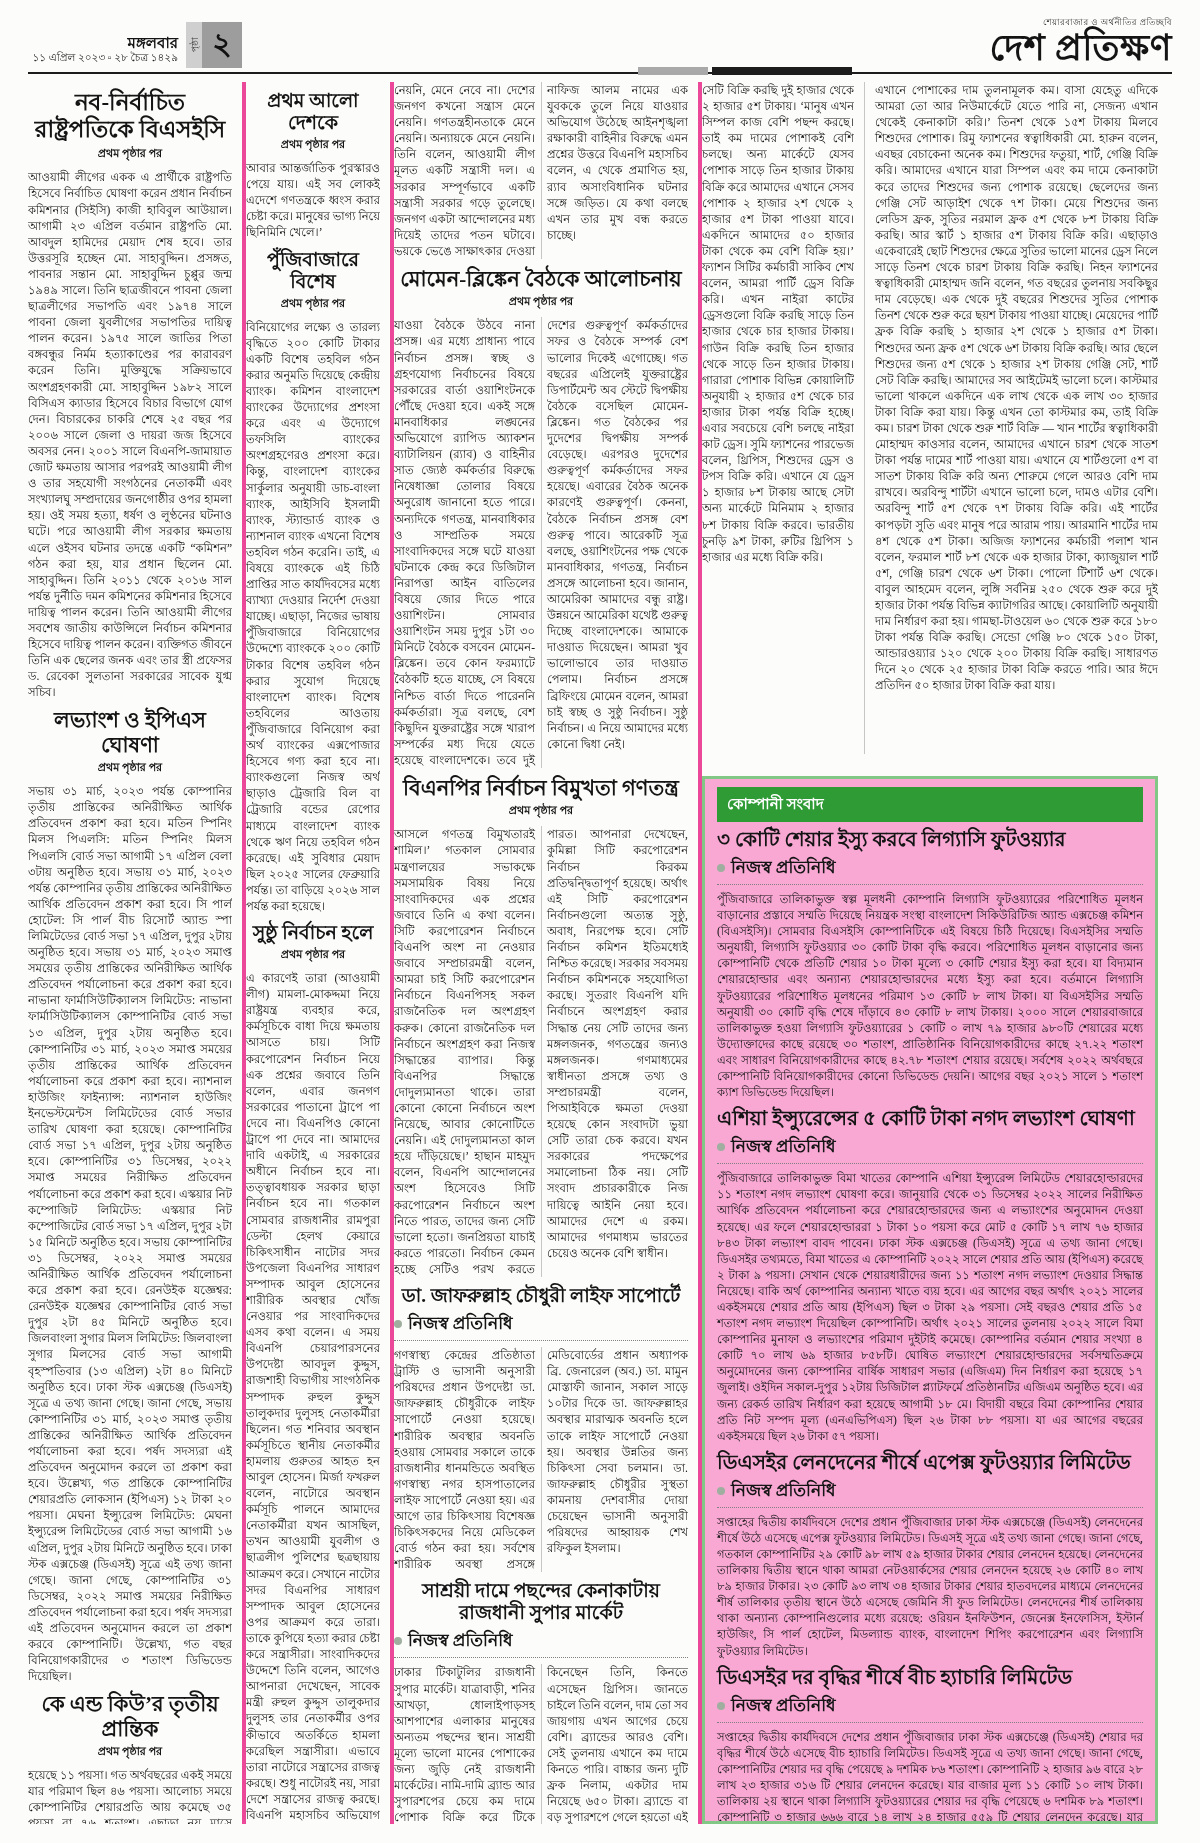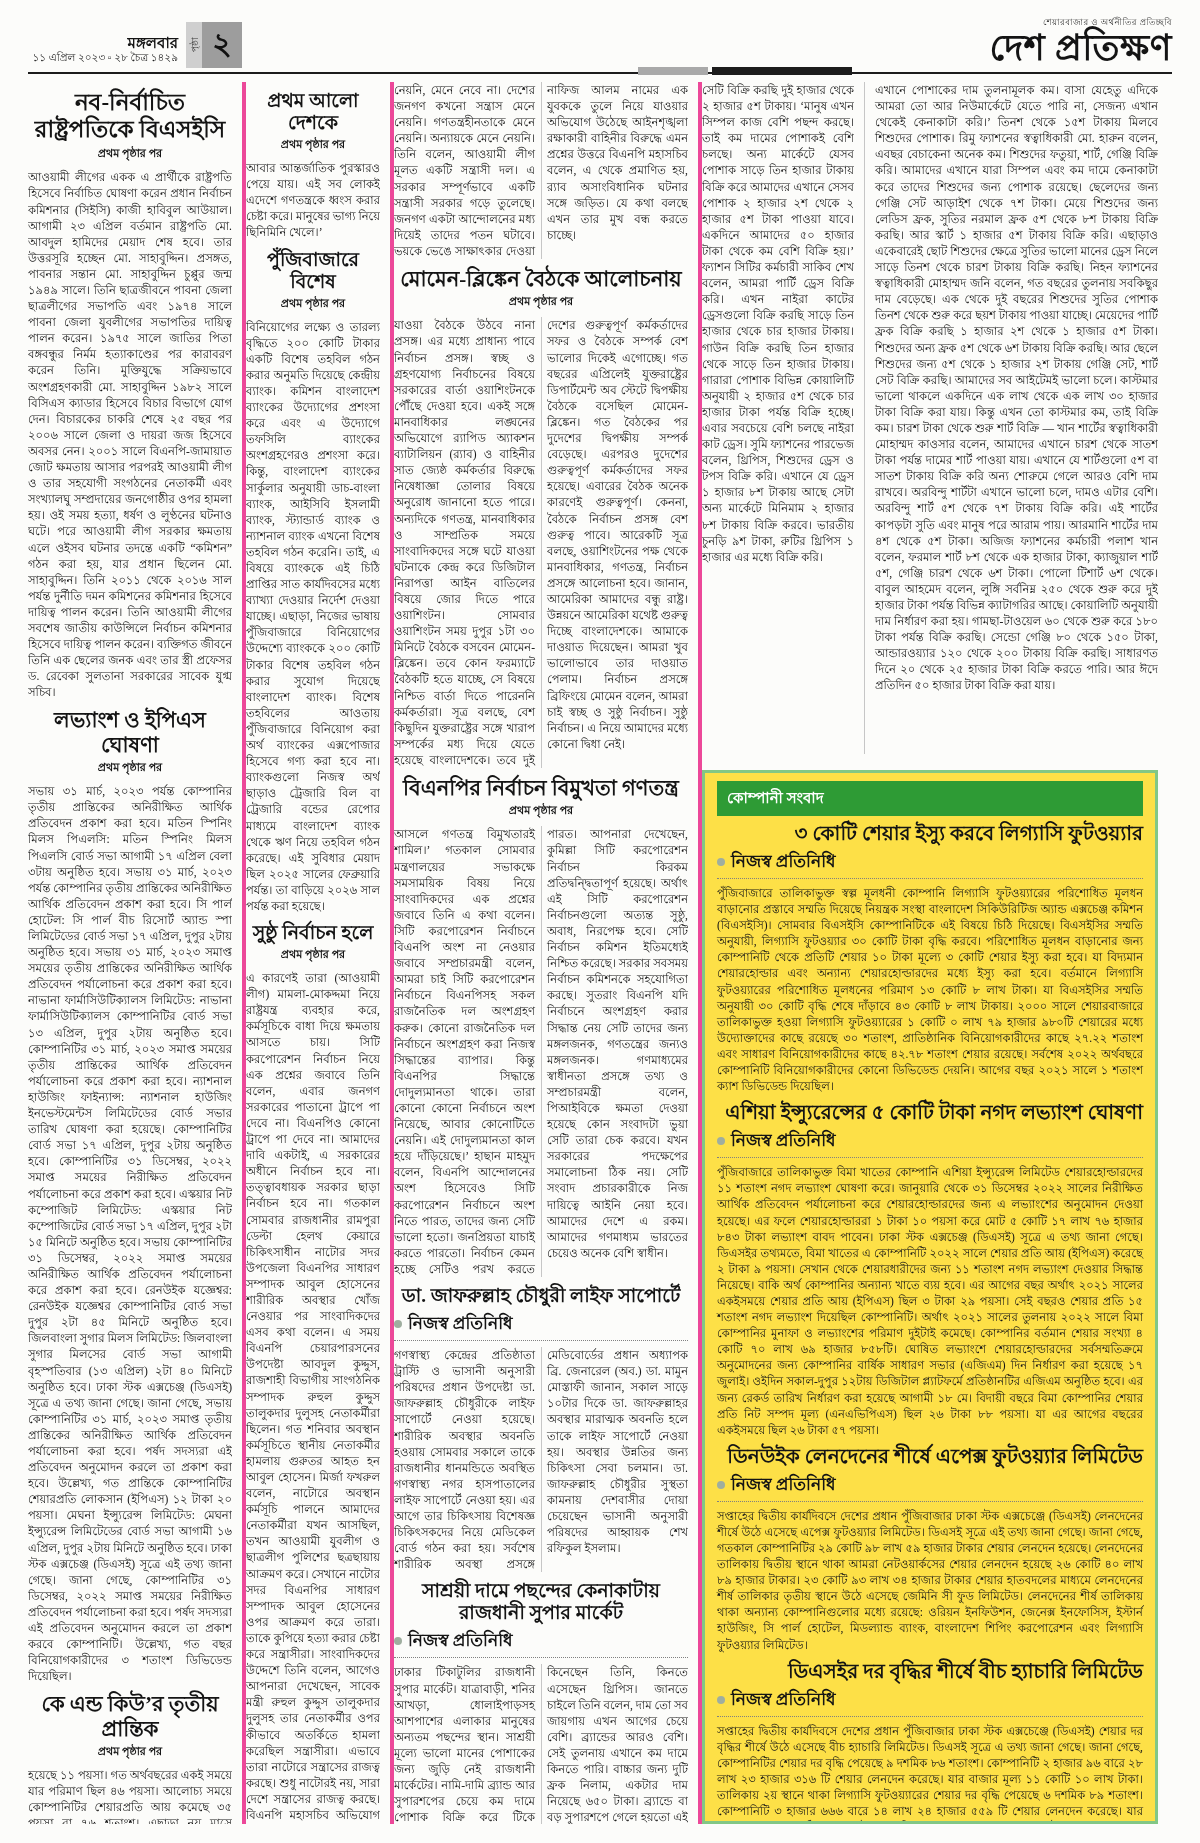--- a/index.html
+++ b/index.html
@@ -40,25 +40,25 @@
   .kicker{text-align:center;font-size:11px;font-weight:bold;margin:0 0 5px;}
   .cols2{column-count:2;column-gap:12px;column-rule:1px solid #c6c6c6;}
   .byline{display:flex;align-items:center;gap:6px;font-weight:bold;font-size:17px;margin:3px 0 2px;}
   .byline .dot{width:8px;height:8px;border-radius:50%;background:#9fae9f;display:inline-block;}
   .dotline{border-bottom:1.5px dotted #808080;margin:2px 0 6px;}
   
   .right-top{display:flex;height:672px;overflow:hidden;}
   .rt-a{width:152px;overflow:hidden;}
   .rt-b{flex:1;overflow:hidden;border-left:1px solid #c6c6c6;padding-left:10px;margin-left:10px;}
   
-  .company-box{flex:1;border:3px solid #82c785;background:#fde047;margin-top:16px;
+  .company-box{flex:1;border:3px solid #82c785;background:#f9a8d4;margin-top:22px;
                padding:8px 12px 6px;box-sizing:border-box;overflow:hidden;}
   .box-bar{background:#2e9b35;color:#fff;font-weight:bold;font-size:15px;
            padding:5px 10px;margin-bottom:4px;}
-  .box-hl{font-weight:bold;text-align:right;font-size:20px;line-height:1.15;margin:6px 0 2px;}
+  .box-hl{font-weight:bold;text-align:left;font-size:20px;line-height:1.15;margin:6px 0 2px;}
 </style>
 </head>
 <body>
 
 <div class="page">
 
   <div class="hdr">
     <div class="hdr-date">
       <div class="hdr-day">মঙ্গলবার</div>
       <div class="hdr-dl">১১ এপ্রিল ২০২৩ ▫ ২৮ চৈত্র ১৪২৯</div>
@@ -175,21 +175,21 @@
           <h3 class="box-hl">এশিয়া ইন্স্যুরেন্সের ৫ কোটি টাকা নগদ লভ্যাংশ ঘোষণা</h3>
           <div class="byline">
             <span class="dot"></span>
             <span>নিজস্ব প্রতিনিধি</span>
           </div>
           <div class="dotline"></div>
           <p class="body">পুঁজিবাজারে তালিকাভুক্ত বিমা খাতের কোম্পানি এশিয়া ইন্স্যুরেন্স লিমিটেড শেয়ারহোল্ডারদের ১১ শতাংশ নগদ লভ্যাংশ ঘোষণা করে। জানুয়ারি থেকে ৩১ ডিসেম্বর ২০২২ সালের নিরীক্ষিত আর্থিক প্রতিবেদন পর্যালোচনা করে শেয়ারহোল্ডারদের জন্য এ লভ্যাংশের অনুমোদন দেওয়া হয়েছে। এর ফলে শেয়ারহোল্ডাররা ১ টাকা ১০ পয়সা করে মোট ৫ কোটি ১৭ লাখ ৭৬ হাজার ৮৪৩ টাকা লভ্যাংশ বাবদ পাবেন। ঢাকা স্টক এক্সচেঞ্জ (ডিএসই) সূত্রে এ তথ্য জানা গেছে। ডিএসইর তথ্যমতে, বিমা খাতের এ কোম্পানিটি ২০২২ সালে শেয়ার প্রতি আয় (ইপিএস) করেছে ২ টাকা ৯ পয়সা। সেখান থেকে শেয়ারধারীদের জন্য ১১ শতাংশ নগদ লভ্যাংশ দেওয়ার সিদ্ধান্ত নিয়েছে। বাকি অর্থ কোম্পানির অন্যান্য খাতে ব্যয় হবে। এর আগের বছর অর্থাৎ ২০২১ সালের একইসময়ে শেয়ার প্রতি আয় (ইপিএস) ছিল ৩ টাকা ২৯ পয়সা। সেই বছরও শেয়ার প্রতি ১৫ শতাংশ নগদ লভ্যাংশ দিয়েছিল কোম্পানিটি। অর্থাৎ ২০২১ সালের তুলনায় ২০২২ সালে বিমা কোম্পানির মুনাফা ও লভ্যাংশের পরিমাণ দুইটাই কমেছে। কোম্পানির বর্তমান শেয়ার সংখ্যা ৪ কোটি ৭০ লাখ ৬৯ হাজার ৮৫৮টি। ঘোষিত লভ্যাংশে শেয়ারহোল্ডারদের সর্বসম্মতিক্রমে অনুমোদনের জন্য কোম্পানির বার্ষিক সাধারণ সভার (এজিএম) দিন নির্ধারণ করা হয়েছে ১৭ জুলাই। ওইদিন সকাল-দুপুর ১২টায় ডিজিটাল প্ল্যাটফর্মে প্রতিষ্ঠানটির এজিএম অনুষ্ঠিত হবে। এর জন্য রেকর্ড তারিখ নির্ধারণ করা হয়েছে আগামী ১৮ মে। বিদায়ী বছরে বিমা কোম্পানির শেয়ার প্রতি নিট সম্পদ মূল্য (এনএভিপিএস) ছিল ২৬ টাকা ৮৮ পয়সা। যা এর আগের বছরের একইসময়ে ছিল ২৬ টাকা ৫৭ পয়সা।</p>
         </article>
 
         <article>
-          <h3 class="box-hl">ডিনউইক লেনদেনের শীর্ষে এপেক্স ফুটওয়্যার লিমিটেড</h3>
+          <h3 class="box-hl">ডিএসইর লেনদেনের শীর্ষে এপেক্স ফুটওয়্যার লিমিটেড</h3>
           <div class="byline">
             <span class="dot"></span>
             <span>নিজস্ব প্রতিনিধি</span>
           </div>
           <div class="dotline"></div>
           <p class="body">সপ্তাহের দ্বিতীয় কার্যদিবসে দেশের প্রধান পুঁজিবাজার ঢাকা স্টক এক্সচেঞ্জে (ডিএসই) লেনদেনের শীর্ষে উঠে এসেছে এপেক্স ফুটওয়্যার লিমিটেড। ডিএসই সূত্রে এই তথ্য জানা গেছে। জানা গেছে, গতকাল কোম্পানিটির ২৯ কোটি ৯৮ লাখ ৫৯ হাজার টাকার শেয়ার লেনদেন হয়েছে। লেনদেনের তালিকায় দ্বিতীয় স্থানে থাকা আমরা নেটওয়ার্কসের শেয়ার লেনদেন হয়েছে ২৬ কোটি ৪০ লাখ ৮৯ হাজার টাকার। ২৩ কোটি ৯৩ লাখ ৩৪ হাজার টাকার শেয়ার হাতবদলের মাধ্যমে লেনদেনের শীর্ষ তালিকার তৃতীয় স্থানে উঠে এসেছে জেমিনি সী ফুড লিমিটেড। লেনদেনের শীর্ষ তালিকায় থাকা অন্যান্য কোম্পানিগুলোর মধ্যে রয়েছে: ওরিয়ন ইনফিউশন, জেনেক্স ইনফোসিস, ইস্টার্ন হাউজিং, সি পার্ল হোটেল, মিডল্যান্ড ব্যাংক, বাংলাদেশ শিপিং করপোরেশন এবং লিগ্যাসি ফুটওয়্যার লিমিটেড।</p>
         </article>
 
         <article>
           <h3 class="box-hl">ডিএসইর দর বৃদ্ধির শীর্ষে বীচ হ্যাচারি লিমিটেড</h3>

